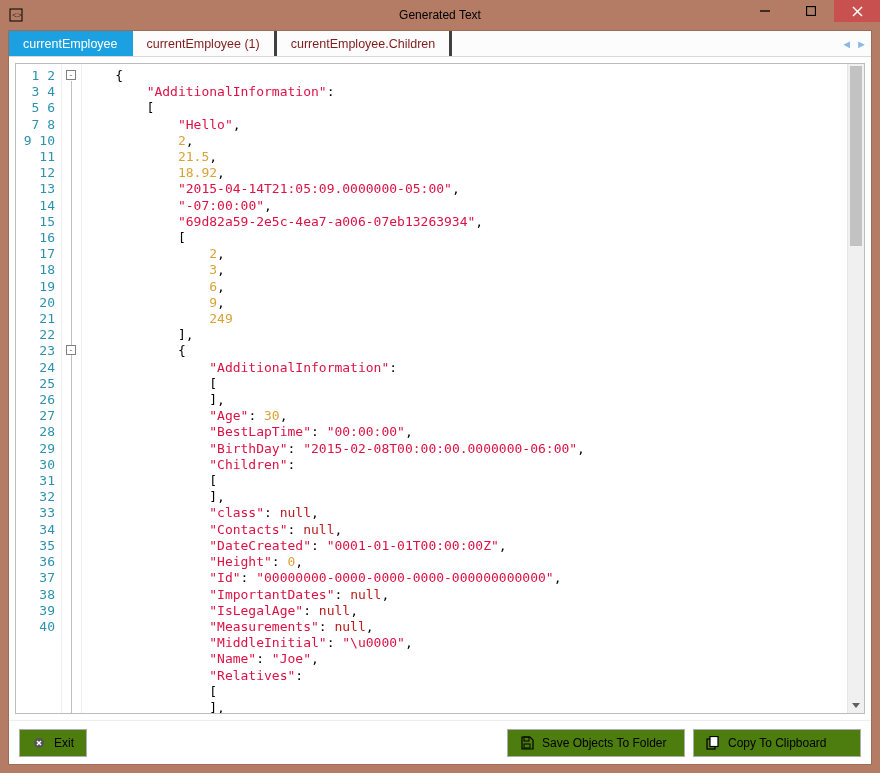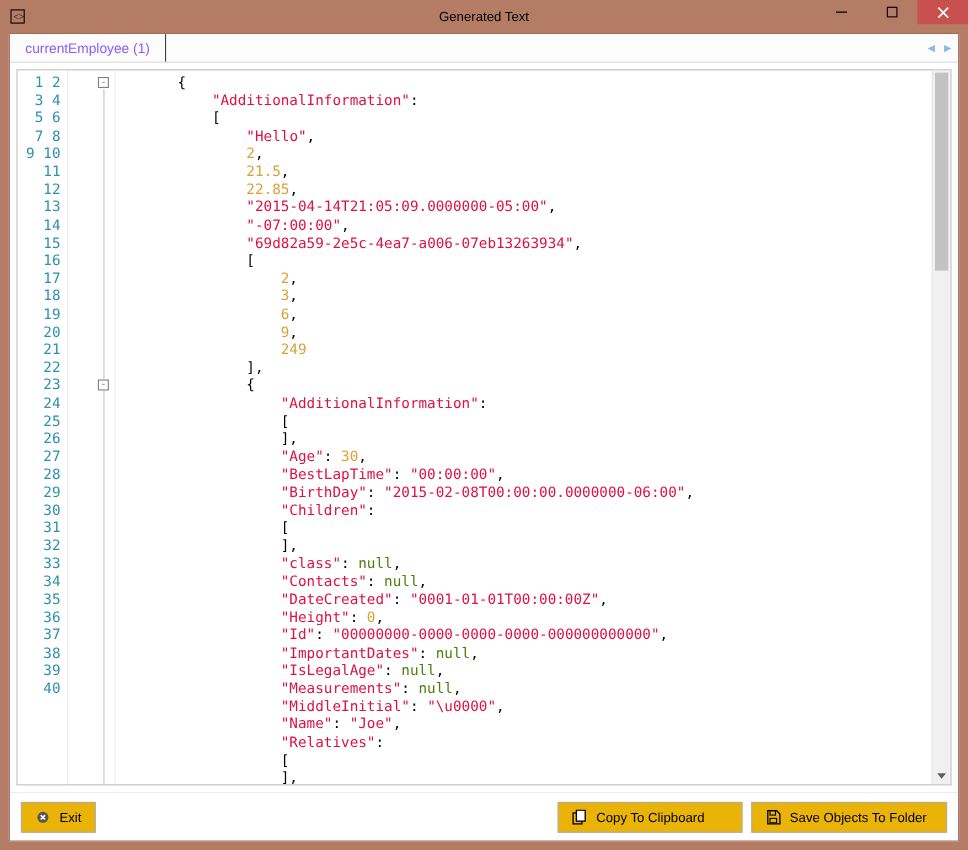--- a/index.html
+++ b/index.html
@@ -47,43 +47,42 @@
     height:26px;
     background:#fcfcfc;
     border-bottom:1px solid #d9d9d9;
     display:flex; align-items:stretch;
     position:relative;
   }
   .tab {
     display:flex; align-items:center;
     padding:0 14px;
     font-size:12.5px;
-    color:#8b5cf6;
-    border-right:1px solid #404040;
+    color:#7f1d1d;
+    border-right:3px solid #404040;
     cursor:pointer;
   }
   .tab.active {
     background:#1ba1e2;
     color:#fff;
     border-right:1px solid #1ba1e2;
   }
   .tabnav {
     position:absolute; right:4px; top:0; bottom:0;
     display:flex; align-items:center; gap:4px;
   }
   .tabnav span { color:#8bb9e6; font-size:11px; cursor:pointer; }
   .editor-wrap {
     flex:1;
     margin:6px;
     border:1px solid #bcbcbc;
     background:#fff;
     display:flex;
     overflow:hidden;
     position:relative;
-    gap:23px;
   }
   .gutter {
     width:46px;
     background:#fff;
     color:#2b91af;
     font-family:Consolas,monospace;
     font-size:13px;
     text-align:right;
     padding:4px 6px 4px 0;
     line-height:16.2px;
@@ -114,21 +113,21 @@
     line-height:16.2px;
     padding:4px 0 4px 2px;
     white-space:pre;
     overflow:hidden;
     color:#000;
   }
   .p { color:#000; }      
   .k { color:#d14; }      
   .s { color:#d14; }      
   .n { color:#d9a334; }   
-  .kw { color:#4d7c0f;margin-top:16px; }  
+  .kw { color:#b91c1c;margin-top:16px; }  
   .scrollbar {
     width:17px; background:#f0f0f0;
     border-left:1px solid #e5e5e5;
     position:relative;
   }
   .scrollthumb {
     position:absolute; left:2px; right:2px; top:2px; height:180px;
     background:#c2c2c2;
   }
   .scrolldown {
@@ -140,21 +139,21 @@
     height:44px;
     background:#fff;
     display:flex; align-items:center;
     padding:0 10px;
     gap:8px;
     border-top:1px solid #eee;
   }
   .btn {
     height:28px;
     border:1px solid #adadad;
-    background:#eab308;
+    background:#4d7c0f;
     display:flex; align-items:center;
     padding:0 12px;
     font-size:12px;
     color:#000;
     cursor:pointer;
     gap:8px;
   }
   .btn .ic { width:14px; height:14px; display:flex; align-items:center; justify-content:center; }
   .spacer { flex:1; }
 </style>
@@ -185,22 +184,28 @@
           <line x1="1" y1="1" x2="10" y2="10" stroke="#fff" stroke-width="1.5"></line>
           <line x1="10" y1="1" x2="1" y2="10" stroke="#fff" stroke-width="1.5"></line>
         </svg>
     </div>
   </div>
 </div>
 
 <div class="client">
 
   <div class="tabbar">
+    <div class="tab active">
+        <span>currentEmployee</span>
+      </div>
     <div class="tab">
         <span>currentEmployee (1)</span>
+      </div>
+    <div class="tab">
+        <span>currentEmployee.Children</span>
       </div>
     <div class="tabnav">
       <span>◄</span>
       <span>►</span>
     </div>
   </div>
 
   <div class="editor-wrap">
     <div class="gutter" id="gutter">1
 2
@@ -247,21 +252,21 @@
         <div class="foldline" style="top: 17px; height: 638px;"></div>
         <div class="foldbox" style="top: 6px;">-</div>
         <div class="foldbox" style="top: 281.4px;">-</div>
       </div>
     <div class="code" id="code">    <span class="p">{</span>
     <span class="p">    </span><span class="k">"AdditionalInformation"</span><span class="p">:</span>
     <span class="p">    [</span>
     <span class="p">        </span><span class="s">"Hello"</span><span class="p">,</span>
     <span class="p">        </span><span class="n">2</span><span class="p">,</span>
     <span class="p">        </span><span class="n">21.5</span><span class="p">,</span>
-    <span class="p">        </span><span class="n">22.85</span><span class="p">,</span>
+    <span class="p">        </span><span class="n">18.92</span><span class="p">,</span>
     <span class="p">        </span><span class="s">"2015-04-14T21:05:09.0000000-05:00"</span><span class="p">,</span>
     <span class="p">        </span><span class="s">"-07:00:00"</span><span class="p">,</span>
     <span class="p">        </span><span class="s">"69d82a59-2e5c-4ea7-a006-07eb13263934"</span><span class="p">,</span>
     <span class="p">        [</span>
     <span class="p">            </span><span class="n">2</span><span class="p">,</span>
     <span class="p">            </span><span class="n">3</span><span class="p">,</span>
     <span class="p">            </span><span class="n">6</span><span class="p">,</span>
     <span class="p">            </span><span class="n">9</span><span class="p">,</span>
     <span class="p">            </span><span class="n">249</span>
     <span class="p">        ],</span>
@@ -304,34 +309,34 @@
       <span class="ic">
         <svg width="12" height="12">
             <circle cx="6" cy="6" r="5" fill="#555"></circle>
             <line x1="4" y1="4" x2="8" y2="8" stroke="#fff" stroke-width="1.5"></line>
             <line x1="8" y1="4" x2="4" y2="8" stroke="#fff" stroke-width="1.5"></line>
           </svg>
       </span>
       <span>Exit</span>
     </div>
     <div class="spacer"></div>
-    <div class="btn" style="width:168px">
-      <span class="ic">
-        <svg width="14" height="14">
-            <rect x="1" y="3" width="8" height="10" fill="none" stroke="#000" stroke-width="1.2"></rect>
-            <rect x="4" y="0.5" width="8" height="10" fill="#fff" stroke="#000" stroke-width="1.2"></rect>
-          </svg>
-      </span>
-      <span>Copy To Clipboard</span>
-    </div>
     <div class="btn" style="width:178px">
       <span class="ic">
         <svg width="14" height="14">
             <path d="M2 1 h8 l3 3 v9 h-11 z" fill="none" stroke="#000" stroke-width="1.2"></path>
             <rect x="4" y="1" width="5" height="4" fill="none" stroke="#000"></rect>
             <rect x="4" y="8" width="6" height="4" fill="none" stroke="#000"></rect>
           </svg>
       </span>
       <span>Save Objects To Folder</span>
     </div>
+    <div class="btn" style="width:168px">
+      <span class="ic">
+        <svg width="14" height="14">
+            <rect x="1" y="3" width="8" height="10" fill="none" stroke="#000" stroke-width="1.2"></rect>
+            <rect x="4" y="0.5" width="8" height="10" fill="#fff" stroke="#000" stroke-width="1.2"></rect>
+          </svg>
+      </span>
+      <span>Copy To Clipboard</span>
+    </div>
   </div>
 
 </div>
 
 </body></html>

